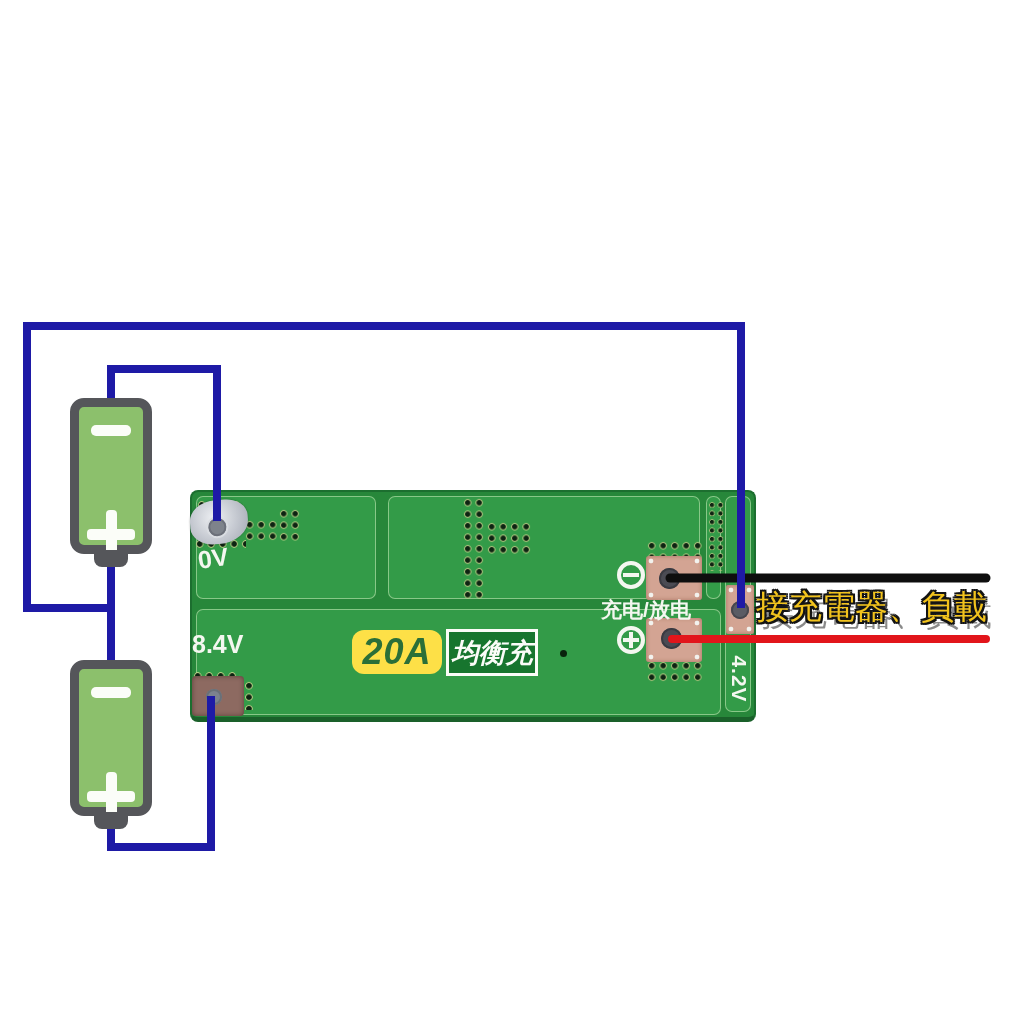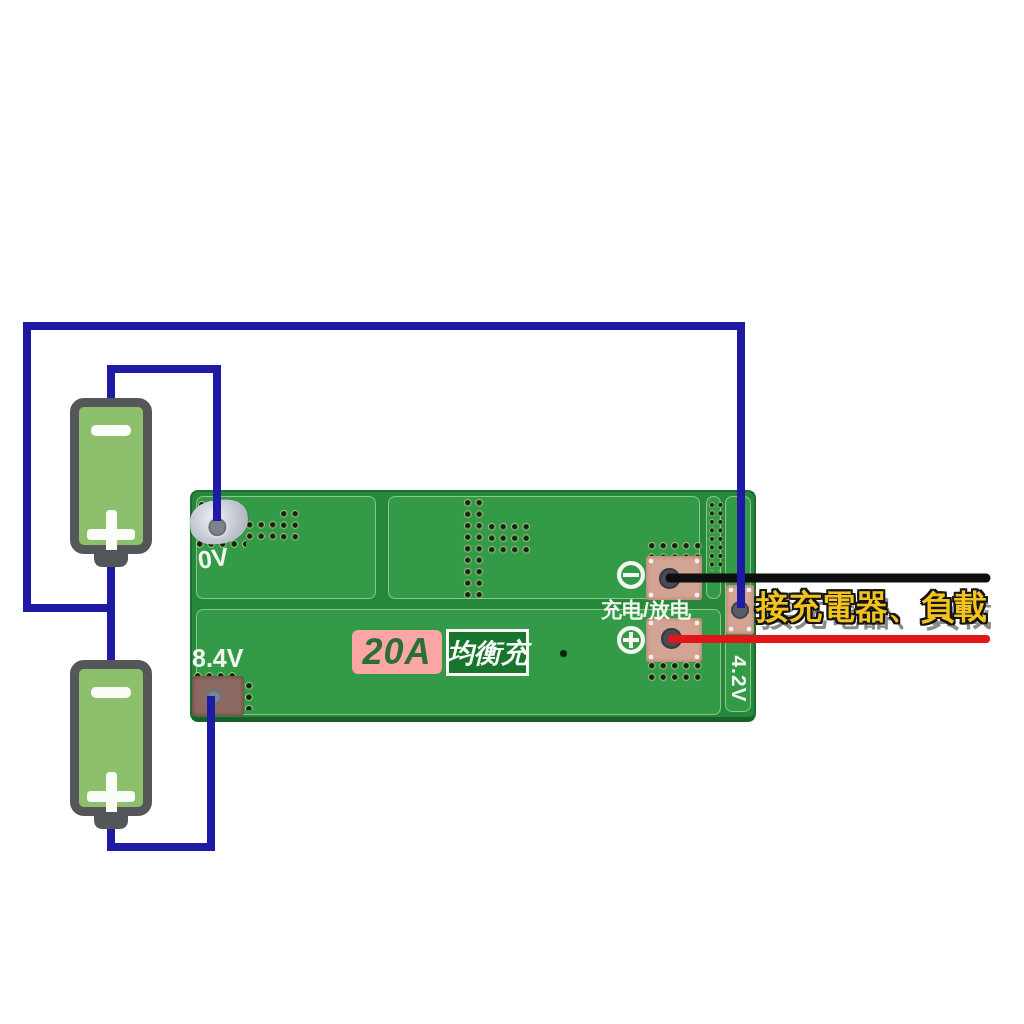--- a/index.html
+++ b/index.html
@@ -77,35 +77,35 @@
     box-shadow:0 0 2px rgba(0,0,0,.35);
   }
   #pad-84v { position:absolute; left:0px; top:184px; width:52px; height:40px;
     background:#8D6A61; border-radius:4px; box-shadow:inset 0 0 5px rgba(40,20,15,.5); }
 
   .circle-icon { position:absolute; width:28px; height:28px; box-sizing:border-box;
     border:4px solid #F4F7F0; border-radius:50%; }
   .circle-icon .bar-h { position:absolute; left:2px; top:8px; width:16px; height:4px; background:#F4F7F0; }
   .circle-icon .bar-v { position:absolute; left:8px; top:2px; width:4px; height:16px; background:#F4F7F0; }
 
-  .white-label { position:absolute; background:#fca5a5; border-radius:6px;
+  .white-label { position:absolute; background:#fde047; border-radius:12px;
     display:flex; align-items:center; justify-content:center; color:#2B6F38; white-space:nowrap; }
 
   #label-balance { position:absolute; background:#17752E; border:3px solid #FBFCF8; box-sizing:border-box;
     display:flex; align-items:center; justify-content:center; }
 
   #silk-42v-wrap { position:absolute; left:532px; top:152px; width:30px; height:70px; }
   #silk-42v-wrap .rot { position:absolute; left:50%; top:50%;
     transform:translate(-50%,-50%) rotate(90deg);
     color:#F4F7F0; font-weight:bold; font-size:21px; letter-spacing:1px; white-space:nowrap; }
 
   
   #annotation {
     position:absolute; left:756px; top:584px; z-index:40;
-    font-size:33px; font-weight:bold; white-space:nowrap; line-height:46px;
+    font-size:33px; font-weight:normal; white-space:nowrap; line-height:46px;
     color:var(--annotation-yellow,#F2C31D);
     text-shadow:
       -2px -2px 0 #141414, 2px -2px 0 #141414, -2px 2px 0 #141414, 2px 2px 0 #141414,
       -2px 0 0 #141414, 2px 0 0 #141414, 0 -2px 0 #141414, 0 2px 0 #141414,
       5px 7px 0 rgba(125,125,125,0.9);
   }
 </style>
 </head>
 <body>
 
@@ -134,21 +134,21 @@
     <div class="abs" style="left:368px; top:158px; width:7px; height:7px; border-radius:50%; background:#09230C;"></div>
 
     <div id="pad-0v">
       <div class="hole" style="left:18px; top:18px; width:18px; height:18px; background:#7E838B; box-shadow:inset 0 0 0 2px #6C707A, 0 0 0 2px #DADDE2;"></div>
     </div>
     <div class="silk" style="left:6px; top:52px; font-size:25px; transform:rotate(-8deg);">0V</div>
 
     <div id="pad-84v">
       <div class="hole" style="left:14px; top:13px; width:16px; height:16px; background:#7C828E; box-shadow:inset 0 0 0 2px #6A7078;"></div>
     </div>
-    <div class="silk" style="left:0px; top:152px; font-size:25px;">8.4V</div>
+    <div class="silk" style="left:0px; top:138px; font-size:25px;">8.4V</div>
 
     <div class="pad-copper" style="left:454px; top:64px; width:56px; height:44px;">
       <div class="drills"></div>
       <div class="hole" style="left:13px; top:12px; width:21px; height:21px; background:#4B4B53; box-shadow:inset 0 0 0 2px #3A3A41;"></div>
     </div>
     <div class="pad-copper" style="left:454px; top:126px; width:56px; height:44px;">
       <div class="drills"></div>
       <div class="hole" style="left:15px; top:10px; width:21px; height:21px; background:#4B4B53; box-shadow:inset 0 0 0 2px #3A3A41;"></div>
     </div>
 
@@ -160,21 +160,21 @@
     <div class="circle-icon" style="left:425px; top:69px;">
       <div class="bar-h"></div>
     </div>
     <div class="circle-icon" style="left:425px; top:134px;">
       <div class="bar-h"></div>
         <div class="bar-v"></div>
     </div>
     <div class="silk" style="left:396px; top:104px; width:116px; text-align:center; font-size:21px;">充电/放电</div>
 
     <div class="white-label" style="left:160px; top:138px; width:90px; height:44px; font-size:36px; font-style:italic; font-weight:bold; letter-spacing:1px;">20A</div>
-    <div id="label-balance" style="left:254px; top:137px; width:83px; height:47px;">
+    <div id="label-balance" style="left:254px; top:137px; width:92px; height:47px;">
       <span style="color:#FBFCF8; font-size:27px; font-weight:bold; font-style:italic; white-space:nowrap;">均衡充</span>
     </div>
 
     <div id="silk-42v-wrap">
       <span class="rot">4.2V</span>
     </div>
   </div>
 
   <svg id="wire-layer" width="1024" height="1024" viewBox="0 0 1024 1024">
     <path class="w-black" d="M 670 578 H 986"></path>

